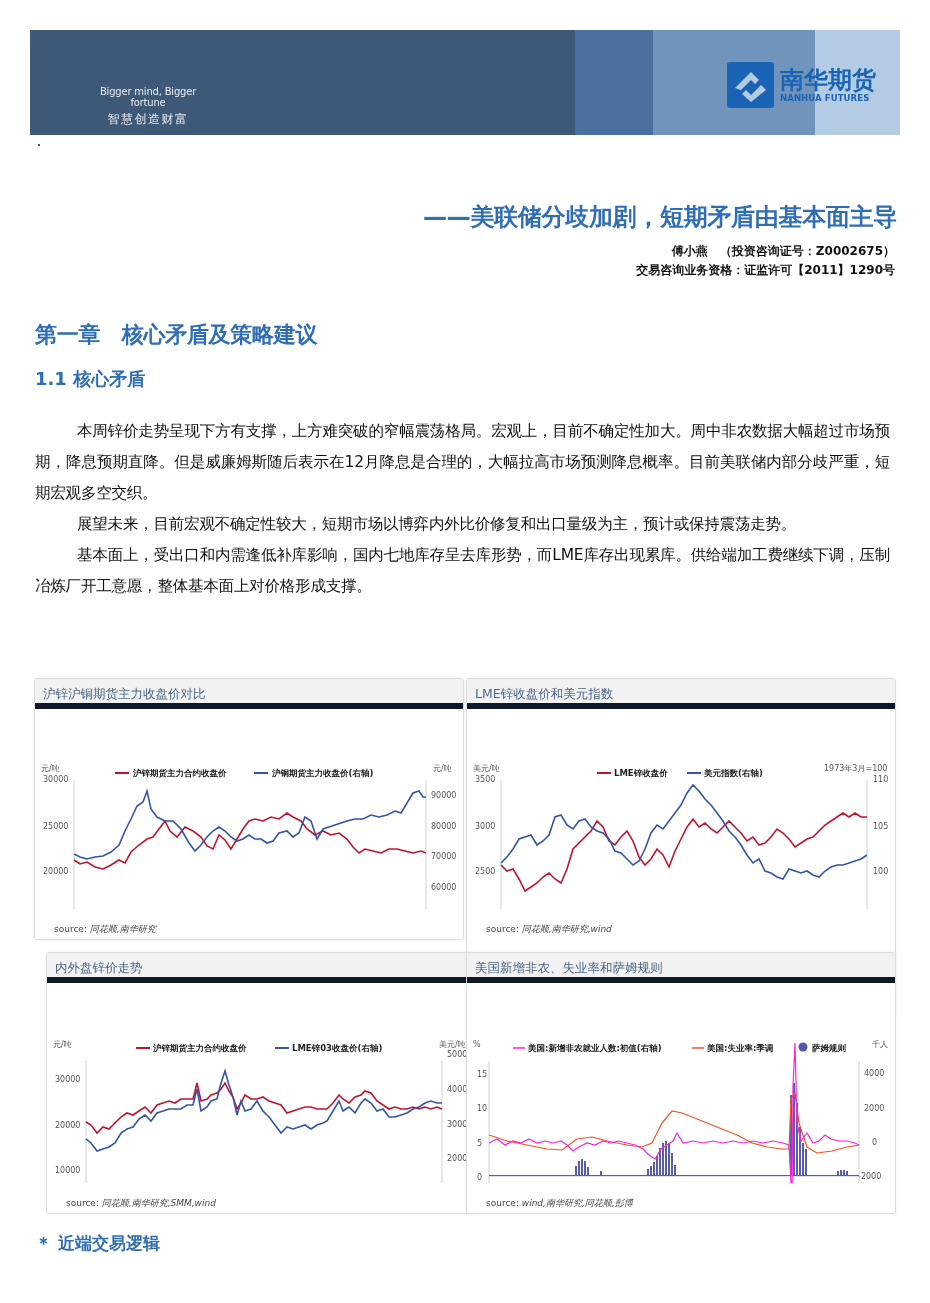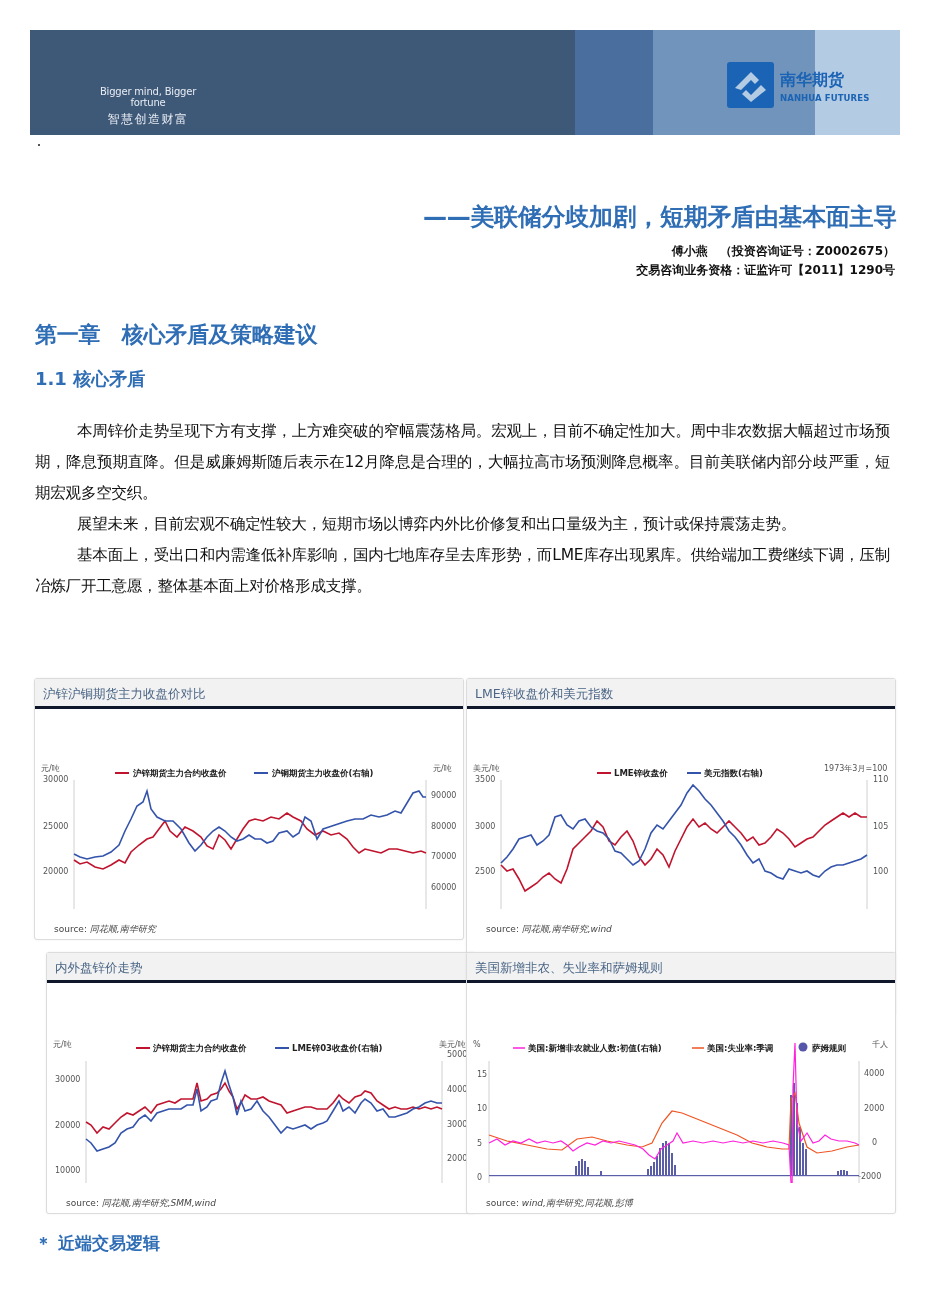--- a/index.html
+++ b/index.html
@@ -11,39 +11,39 @@
   .banner .band1 { position: absolute; left: 545px; top: 0; width: 78px; height: 105px; background: #4a6e9d; }
   .banner .band2 { position: absolute; left: 623px; top: 0; width: 162px; height: 105px; background: #7094bb; }
   .banner .band3 { position: absolute; left: 785px; top: 0; width: 85px; height: 105px; background: #b3cbe3; }
   .slogan { position: absolute; left: 58px; top: 56px; color: #e8edf3; text-align: center; width: 120px; }
   .slogan .en { font-size: 10px; letter-spacing: -0.2px; }
   .slogan .cn { font-size: 12px; margin-top: 3px; letter-spacing: 1.5px; }
   .logo { position: absolute; left: 697px; top: 32px; display: flex; align-items: center; }
   .logo-mark { width: 47px; height: 46px; background: #1b63b4; border-radius: 3px; position: relative; }
   .logo-mark svg { position: absolute; left: 0; top: 0; }
   .logo-text { margin-left: 6px; }
-  .logo-cn { color: #1b63b4; font-size: 16px; font-weight: bold; line-height: 26px; letter-spacing: 0px; }
+  .logo-cn { color: #1b63b4; font-size: 24px; font-weight: bold; line-height: 26px; letter-spacing: 0px; }
   .logo-en { color: #1b63b4; font-size: 8.5px; font-weight: bold; letter-spacing: 0.1px; }
 
   .dot { position: absolute; left: 38px; top: 144px; width: 2px; height: 2px; background: #555; }
 
   
   .title { position: absolute; left: 35px; top: 164px; color: #2f6db5; font-size: 27px; font-weight: bold; letter-spacing: -0.5px; }
   .subtitle { position: absolute; right: 33px; top: 201px; color: #2f6db5; font-size: 24px; font-weight: bold; letter-spacing: -0.3px; }
   .meta { position: absolute; right: 35px; top: 242px; text-align: right; font-size: 12px; font-weight: bold; color: #111; line-height: 19px; }
 
   .chapter { position: absolute; left: 35px; top: 320px; color: #2f6db5; font-size: 22px; font-weight: bold; letter-spacing: -0.3px; }
   .section { position: absolute; left: 35px; top: 367px; color: #2f6db5; font-size: 18px; font-weight: bold; }
 
   .body { position: absolute; left: 35px; top: 416px; width: 855px; font-size: 15.5px; color: #111; line-height: 31px; letter-spacing: -0.2px; }
   .body p { text-indent: 42px; text-align: justify; }
 
   
   .panel { position: absolute; width: 430px; border: 1px solid #dcdcdc; border-radius: 3px; background: #fff; box-shadow: 0 0 2px rgba(0,0,0,0.08); }
-  .panel-head { height: 30px; background: #f2f2f2; border-bottom: 3px solid #0f172a; font-size: 12.5px; color: #4a6585; padding: 7px 0 0 8px; }
+  .panel-head { height: 30px; background: #f2f2f2; border-bottom: 6px solid #0f172a; font-size: 12.5px; color: #4a6585; padding: 7px 0 0 8px; }
   .panel svg { display: block; }
   .panel .src { position: absolute; left: 19px; font-size: 9px; color: #444; }
   .panel .src i { font-style: italic; }
   .axlbl { font-size: 8px; fill: #555; font-family: "DejaVu Sans", sans-serif; }
   .leg { font-size: 8.5px; fill: #222; font-weight: bold; font-family: "DejaVu Sans", sans-serif; }
 
   .near { position: absolute; left: 35px; top: 1232px; color: #2f6db5; font-size: 17px; font-weight: bold; }
 </style>
 </head>
 <body>

